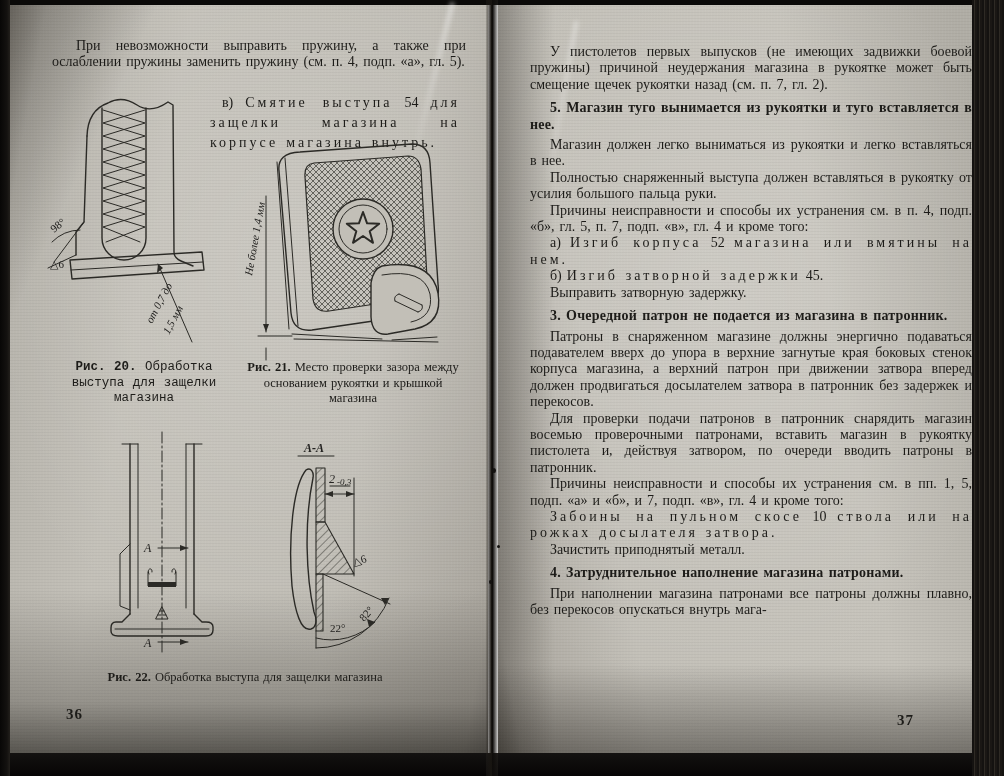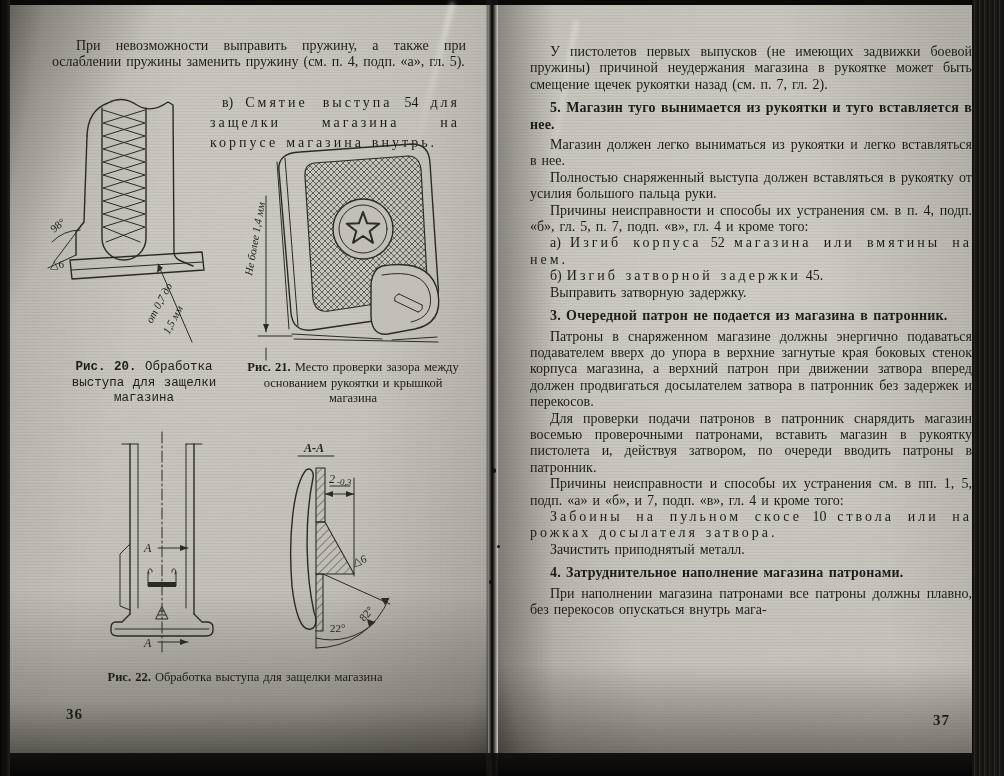--- a/index.html
+++ b/index.html
@@ -239,15 +239,15 @@
     <p class="para">
       <span class="sp">Забоины на пульном скосе</span>
       <span class="num">10</span>
       <span class="sp">ствола или на рожках досылателя затвора.</span>
     </p>
     <p class="para">Зачистить приподнятый металл.</p>
     <p class="hd">4. Затруднительное наполнение магазина патронами.</p>
     <p class="para">При наполнении магазина патронами все патроны должны плавно, без перекосов опускаться внутрь мага-</p>
   </div>
 
-  <div class="pgnum" style="left:880px;top:712px;width:70px;text-align:right;">37</div>
+  <div class="pgnum" style="left:844px;top:712px;width:70px;text-align:right;">37</div>
 
 </div>
 
 </body></html>

